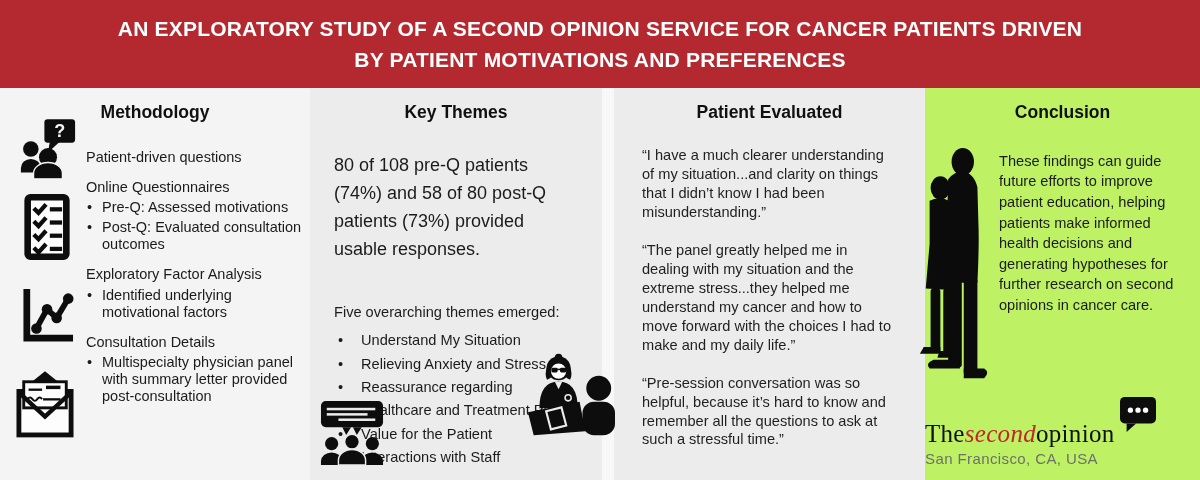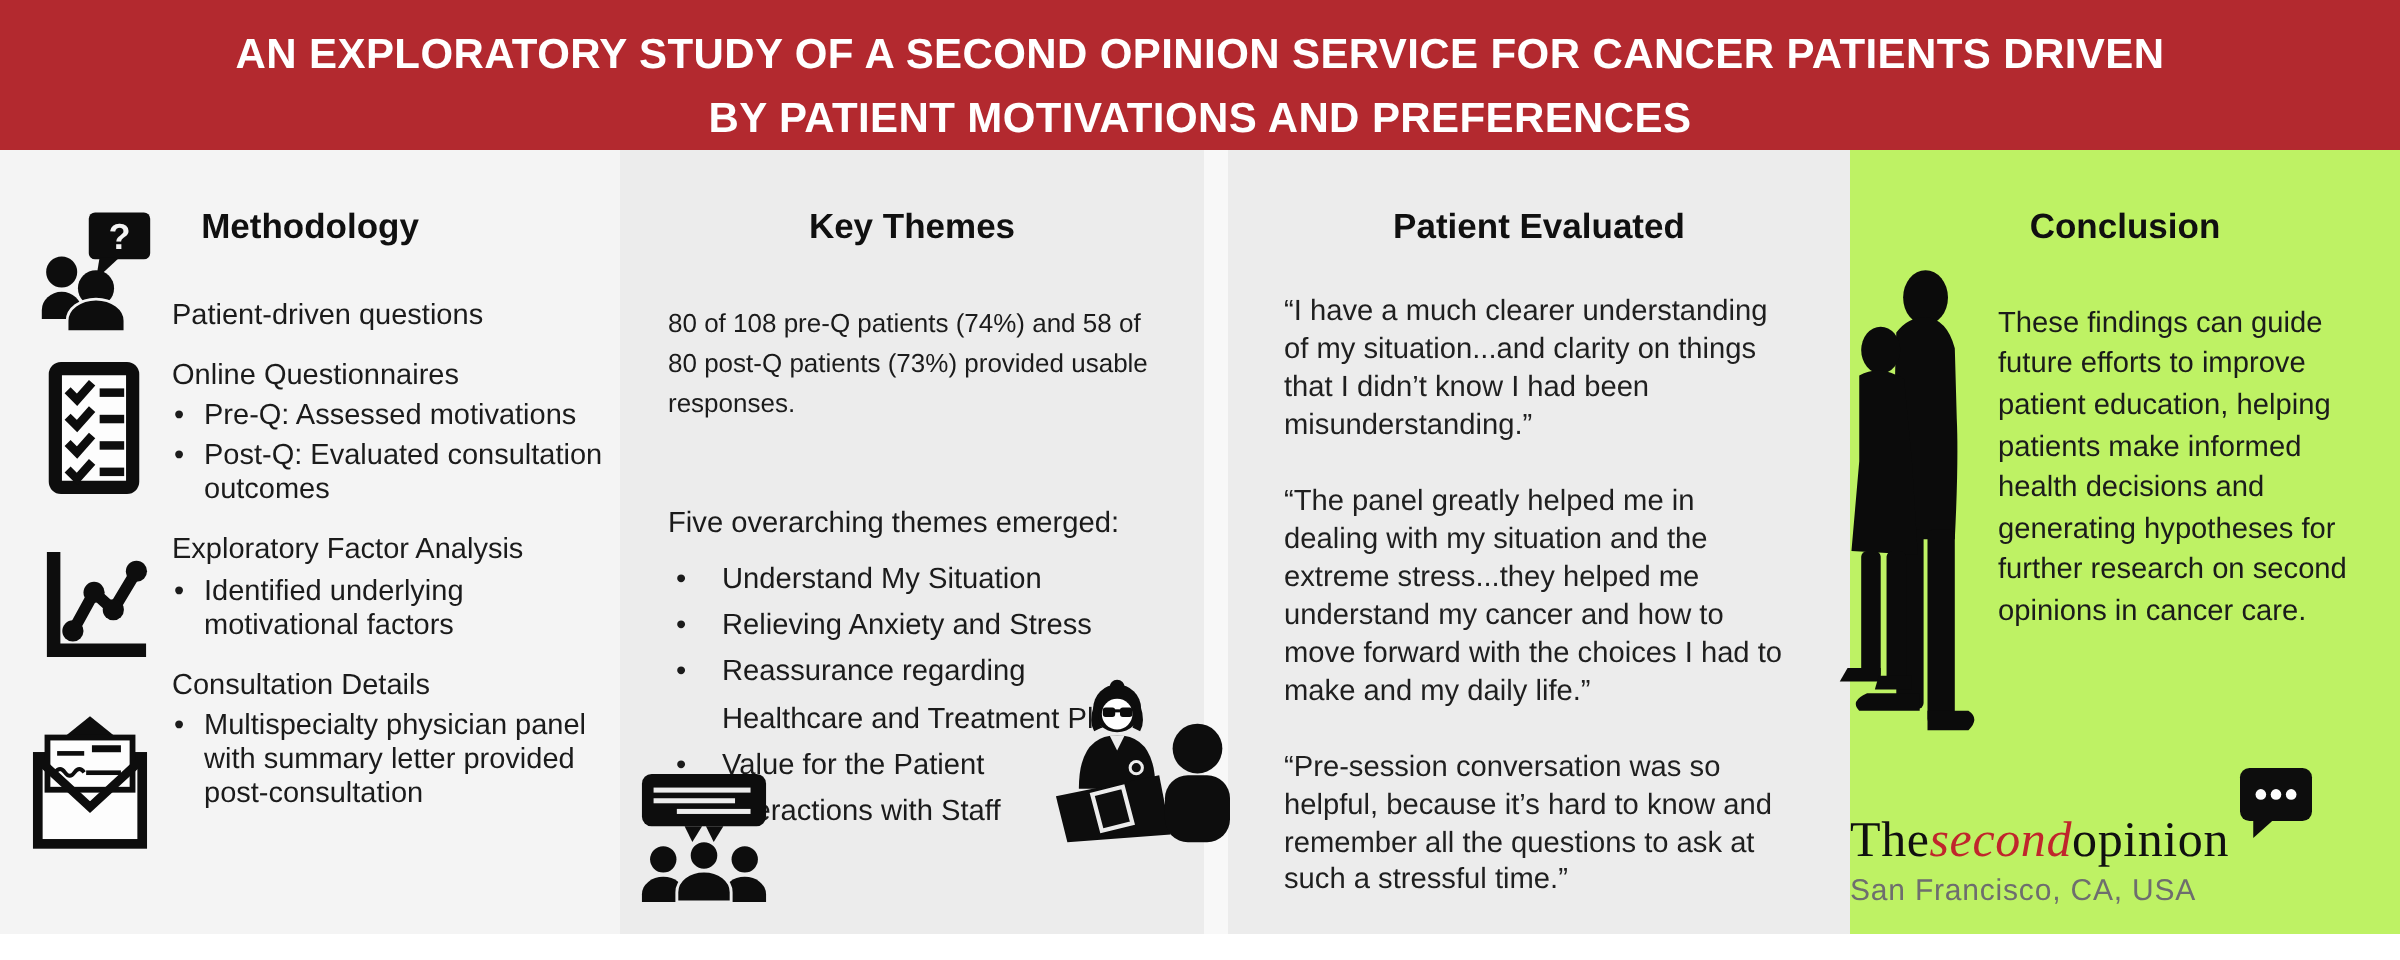--- a/index.html
+++ b/index.html
@@ -8,48 +8,48 @@
     --col-gray:#ECECEC;
     --col-light:#F4F4F4;
     --ink:#1B1B1B;
   }
   *{box-sizing:border-box}
   body{margin:0;background:#fff}
   .canvas{position:relative;width:1200px;height:480px;overflow:hidden;background:#fff;
     font-family:"Liberation Sans","DejaVu Sans",sans-serif;color:var(--ink)}
 
   
-  .banner{height:75px;background:var(--banner-red);display:flex;align-items:flex-end;justify-content:center}
+  .banner{height:88px;background:var(--banner-red);display:flex;align-items:center;justify-content:center}
   .banner-title{color:#fff;font-weight:700;font-size:21px;line-height:1.5;text-align:center;letter-spacing:.2px}
 
   
   .columns{display:flex;height:392px}
   .col{position:relative}
-  .col h2{margin:0;padding-top:28px;font-size:17.5px;line-height:1.25;text-align:center;color:#101010;font-weight:700}
+  .col h2{margin:0;padding-top:14px;font-size:17.5px;line-height:1.25;text-align:center;color:#101010;font-weight:700}
 
   .col1{width:310px;background:var(--col-light)}
   .col2{width:292px;background:var(--col-gray);padding:0 24px}
   .col-gap{width:12px;background:#F8F8F8}
   .col3{width:311px;background:var(--col-gray);padding:0 28px}
   .col4{width:275px;background:#bef264}
 
   
   .rail-icon{position:absolute}
   .ri-1{left:20px;top:30px}
   .ri-2{left:24px;top:106px}
   .ri-3{left:22px;top:198px}
   .ri-4{left:16px;top:282px}
   .method-text{margin:25px 4px 0 86px;font-size:14.5px;line-height:1.18}
   .m-group{margin-bottom:13px}
   .m-title{margin-bottom:2px}
   .m-bullet{display:flex;margin-top:3px}
   .m-bullet::before{content:"•";width:15px;flex:none;padding-left:1px}
 
   
-  .kt-intro{margin-top:27px;font-size:13px;line-height:1.56}
+  .kt-intro{margin-top:27px;font-size:18px;line-height:1.56}
   .kt-label{margin-top:40px;font-size:14.6px;line-height:1.3}
   .kt-list{margin-top:7px}
   .kt-item{display:flex;font-size:14.6px;line-height:1.6}
   .kt-item::before{content:"•";width:23px;flex:none;padding-left:4px}
   .audience-icon{position:absolute;left:10px;bottom:10px}
   .doctor-icon{position:absolute;right:-13px;bottom:40px;z-index:2}
 
   
   .quotes{margin-top:22px}
   .quote{font-size:14.6px;line-height:1.3;color:#1f1f1f;margin-top:19px}

